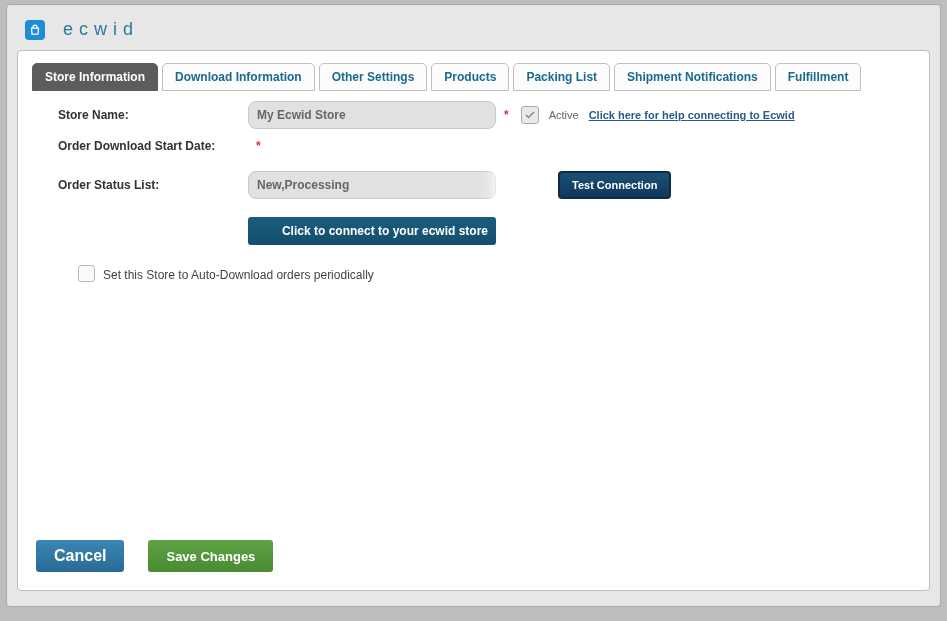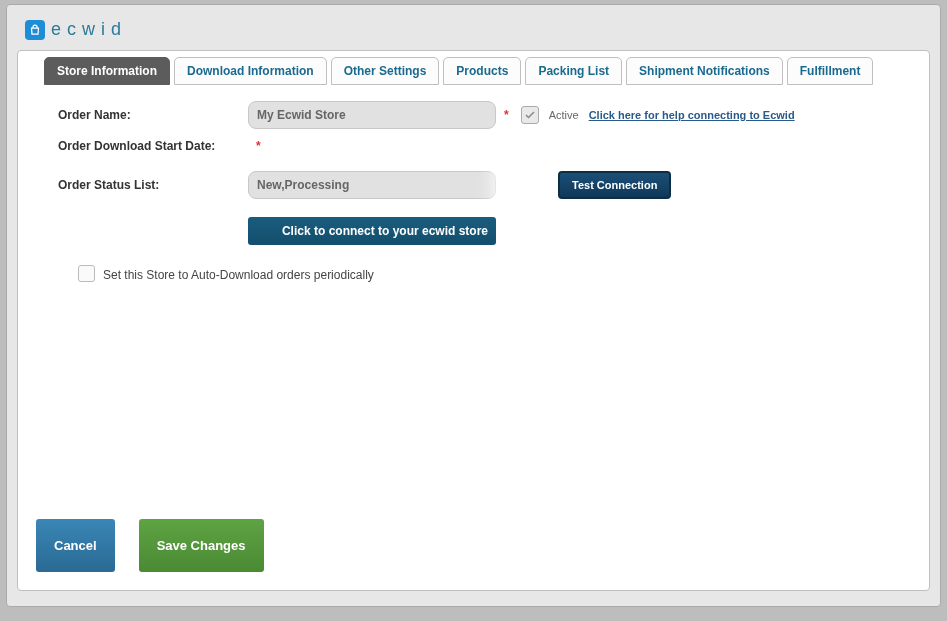--- a/index.html
+++ b/index.html
@@ -45,35 +45,36 @@
       justify-content: center;
       color: #fff;
       font-size: 14px;
       font-weight: bold;
     }
     .logo-text {
       color: #2b7b9b;
       font-size: 18px;
       letter-spacing: 6px;
       font-weight: 500;
+      margin-left: 12px;
     }
     .tab-container {
       border: 1px solid #bfbfbf;
       border-radius: 4px;
       background: #fff;
       height: calc(100% - 36px);
       position: relative;
     }
     .tab-row {
       display: flex;
       gap: 4px;
-      padding: 6px 6px 0 6px;
+      padding: 12px 6px 0 6px;
       position: absolute;
       top: -1px;
-      left: 20px;
+      left: 8px;
     }
     .tab {
       border: 1px solid #bfbfbf;
       border-radius: 5px 5px 0 0;
       background: #fcfcfc;
       color: #1a6a8f;
       font-size: 12px;
       font-weight: 600;
       padding: 6px 12px;
       cursor: pointer;
@@ -205,22 +206,22 @@
       bottom: 18px;
       left: 18px;
       display: flex;
       gap: 24px;
     }
     .btn-cancel {
       background: linear-gradient(#3a86b5, #2a6a94);
       color: #fff;
       border: none;
       border-radius: 3px;
-      padding: 19px 18px;
-      font-size: 13px;
+      padding: 7px 18px;
+      font-size: 16px;
       font-weight: 600;
       cursor: pointer;
     }
     .btn-save {
       background: linear-gradient(#5ea344, #4a8a33);
       color: #fff;
       border: none;
       border-radius: 3px;
       padding: 7px 18px;
       font-size: 13px;
@@ -251,21 +252,21 @@
         <div class="tab">Other Settings</div>
         <div class="tab">Products</div>
         <div class="tab">Packing List</div>
         <div class="tab">Shipment Notifications</div>
         <div class="tab">Fulfillment</div>
       </div>
 
       <div class="tab-body">
 
         <div class="form-row">
-          <span class="form-label">Order Name:</span>
+          <span class="form-label">Store Name:</span>
           <input class="text-input" type="text" value="My Ecwid Store" style="">
           <span class="asterisk">*</span>
           <span class="checkbox-disabled">
             <svg width="12" height="12" viewBox="0 0 24 24" fill="none" stroke="#888" stroke-width="3">
                 <polyline points="4 12 9 17 20 6"></polyline>
               </svg>
           </span>
           <span class="active-label">Active</span>
           <a class="help-link">Click here for help connecting to Ecwid</a>
         </div>

